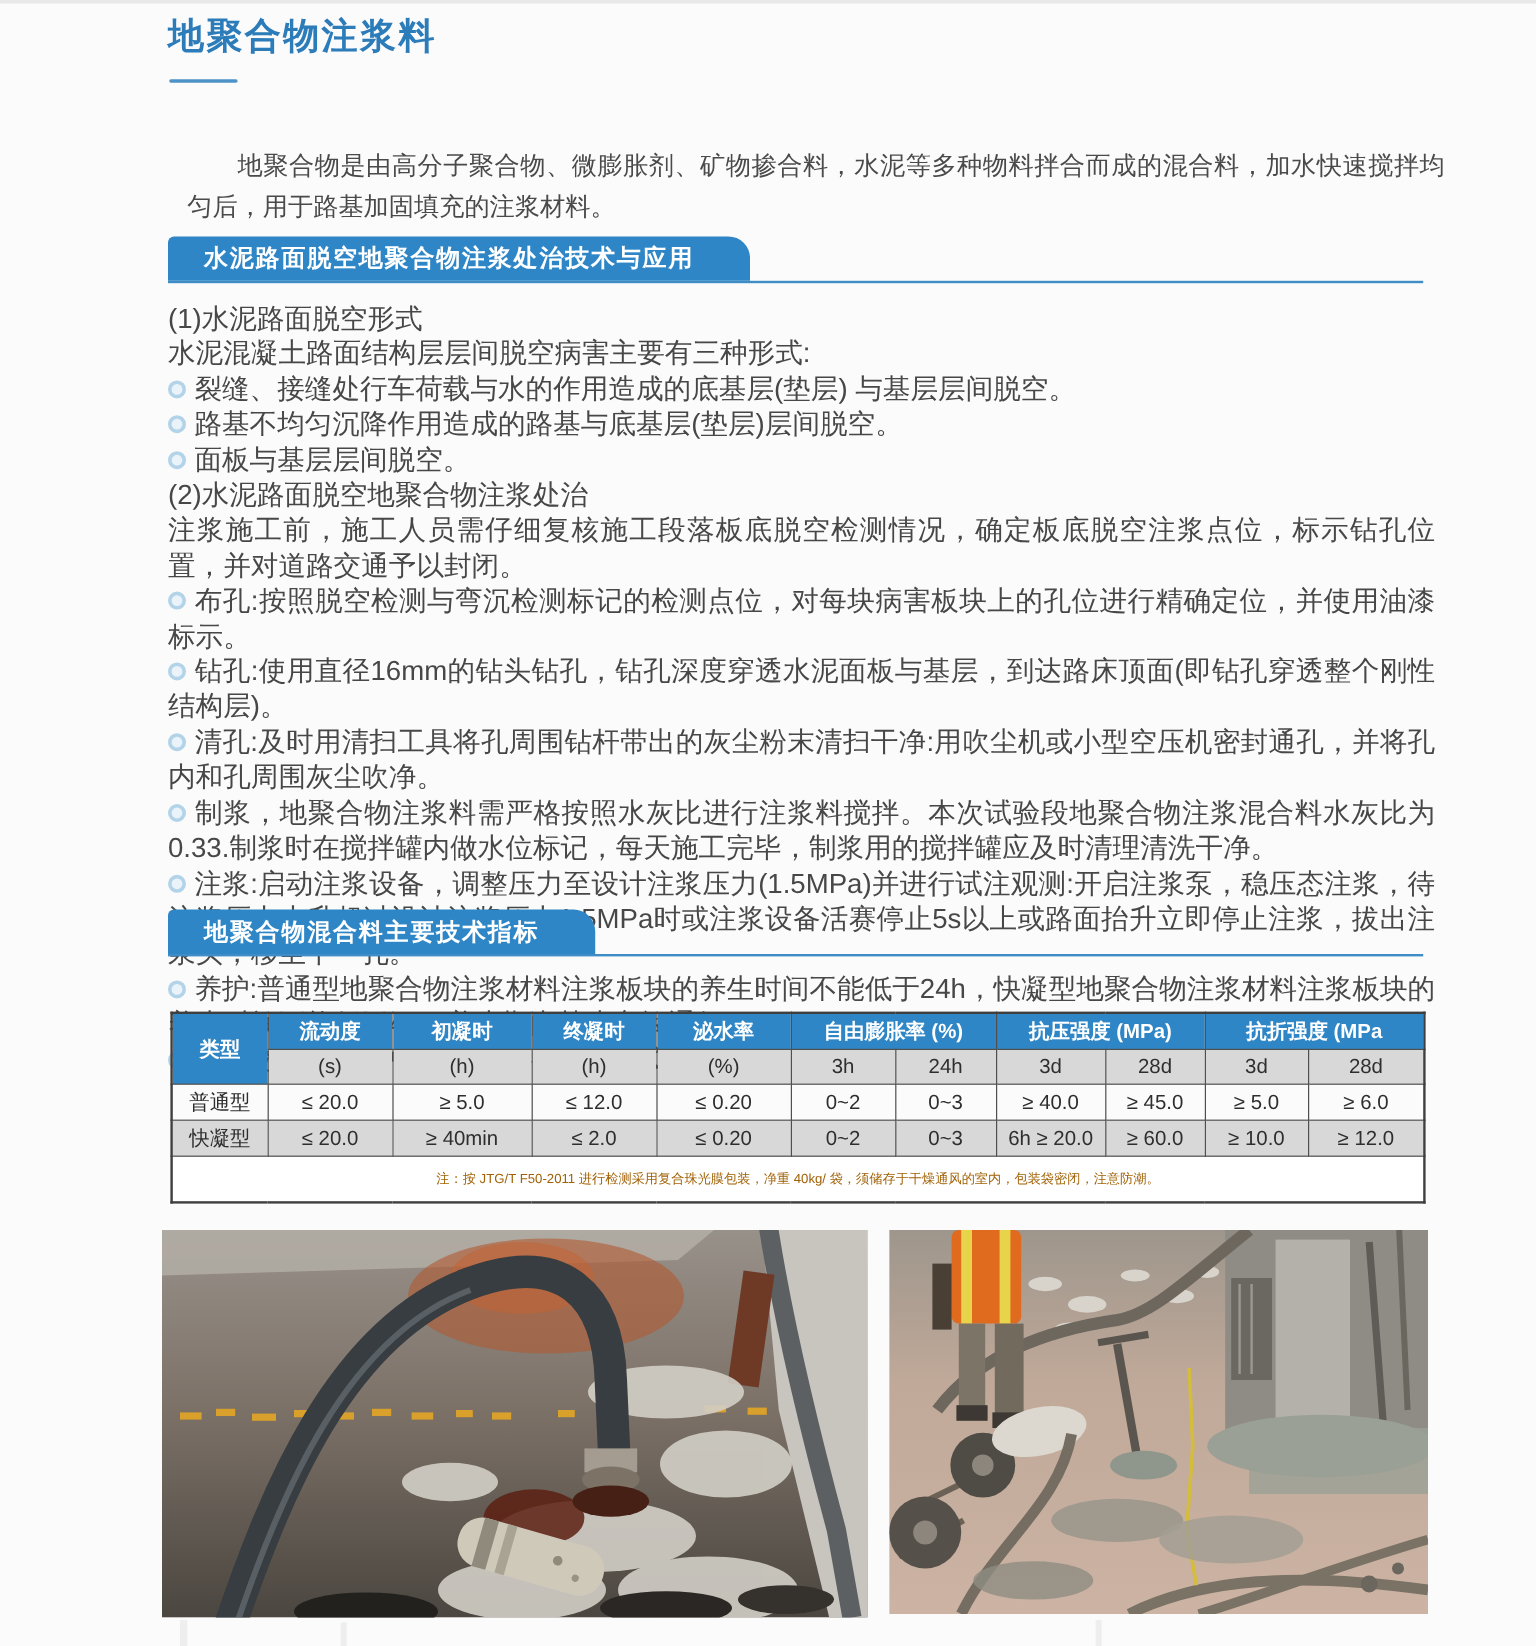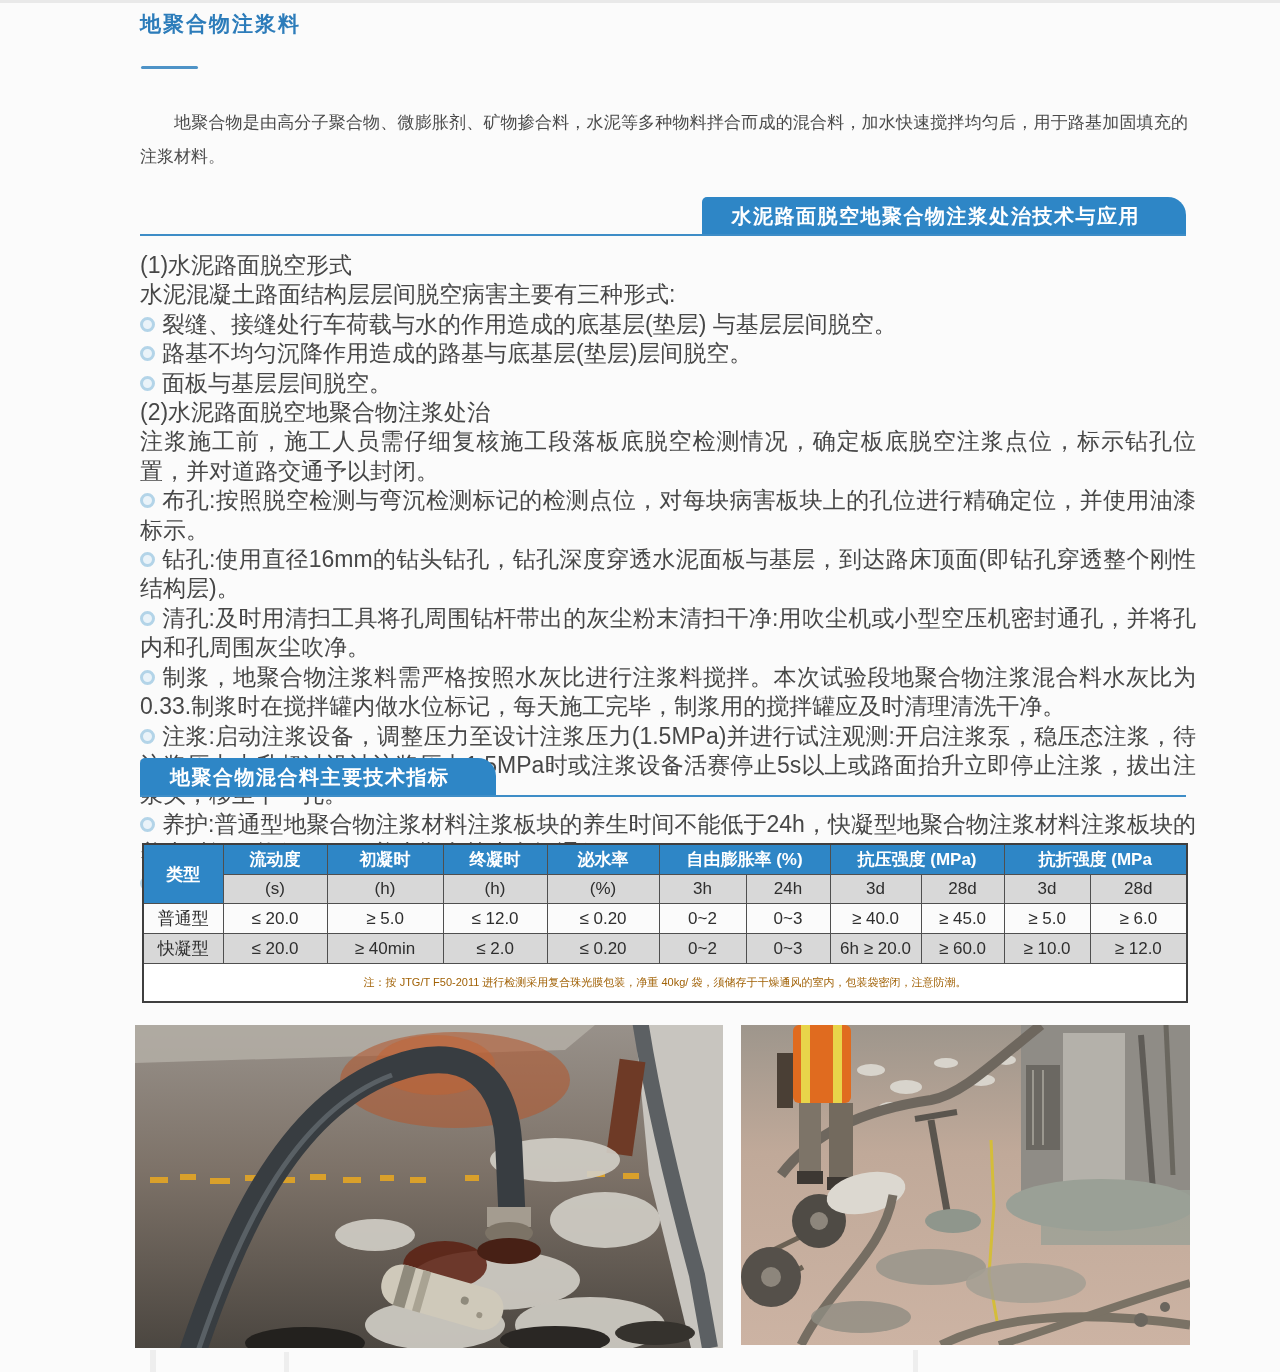--- a/index.html
+++ b/index.html
@@ -1,28 +1,28 @@
 <!DOCTYPE html>
 <html><head>
 <meta charset="utf-8">
 <style>
   html,body{margin:0;padding:0;background:#ffffff;}
   .page{position:relative;width:1280px;height:1372px;background:#fbfbfb;overflow:hidden;
         font-family:"Liberation Sans","DejaVu Sans",sans-serif;}
   .top-edge{position:absolute;top:0;left:0;width:100%;height:3px;background:#e9e9e9;}
 
-  .title{position:absolute;top:10px;left:140px;margin:0;font-size:21px;font-weight:bold;
+  .title{position:absolute;top:10px;left:140px;margin:0;font-size:30px;font-weight:bold;
          color:#2c7cba;letter-spacing:2px;}
   .title-rule{position:absolute;top:66px;left:141px;width:57px;height:3px;background:#4e93c7;border-radius:2px;}
 
-  .intro{position:absolute;top:106px;left:140px;width:1048px;margin:0;font-size:17px;line-height:34px;
+  .intro{position:absolute;top:106px;left:140px;width:1048px;margin:16px;font-size:21px;line-height:34px;
          color:#4a4a4a;text-indent:2em;text-align:justify;}
 
   .banner-row{position:absolute;left:140px;width:1046px;height:37px;border-bottom:2px solid #3e8dc7;}
-  .banner-row.first{top:197px;text-align:right;}
+  .banner-row.first{top:197px;}
   .banner-row.second{top:758px;}
   .banner{display:inline-block;height:37px;line-height:38px;padding:0 46px 0 30px;background:#2e86c6;
           color:#ffffff;font-size:20px;font-weight:bold;letter-spacing:1.5px;border-radius:5px 18px 0 0;}
 
   .bodytext{position:absolute;top:251px;left:140px;width:1056px;font-size:23px;line-height:29.4px;color:#474747;}
   .bodytext p{margin:0;text-align:justify;}
   .ring{display:inline-block;width:9px;height:9px;border:3px solid #b3d4e8;background:#eaf3f9;
         border-radius:50%;margin-right:7px;}
 
   .spec-table{position:absolute;top:843px;left:142px;border-collapse:collapse;table-layout:fixed;

